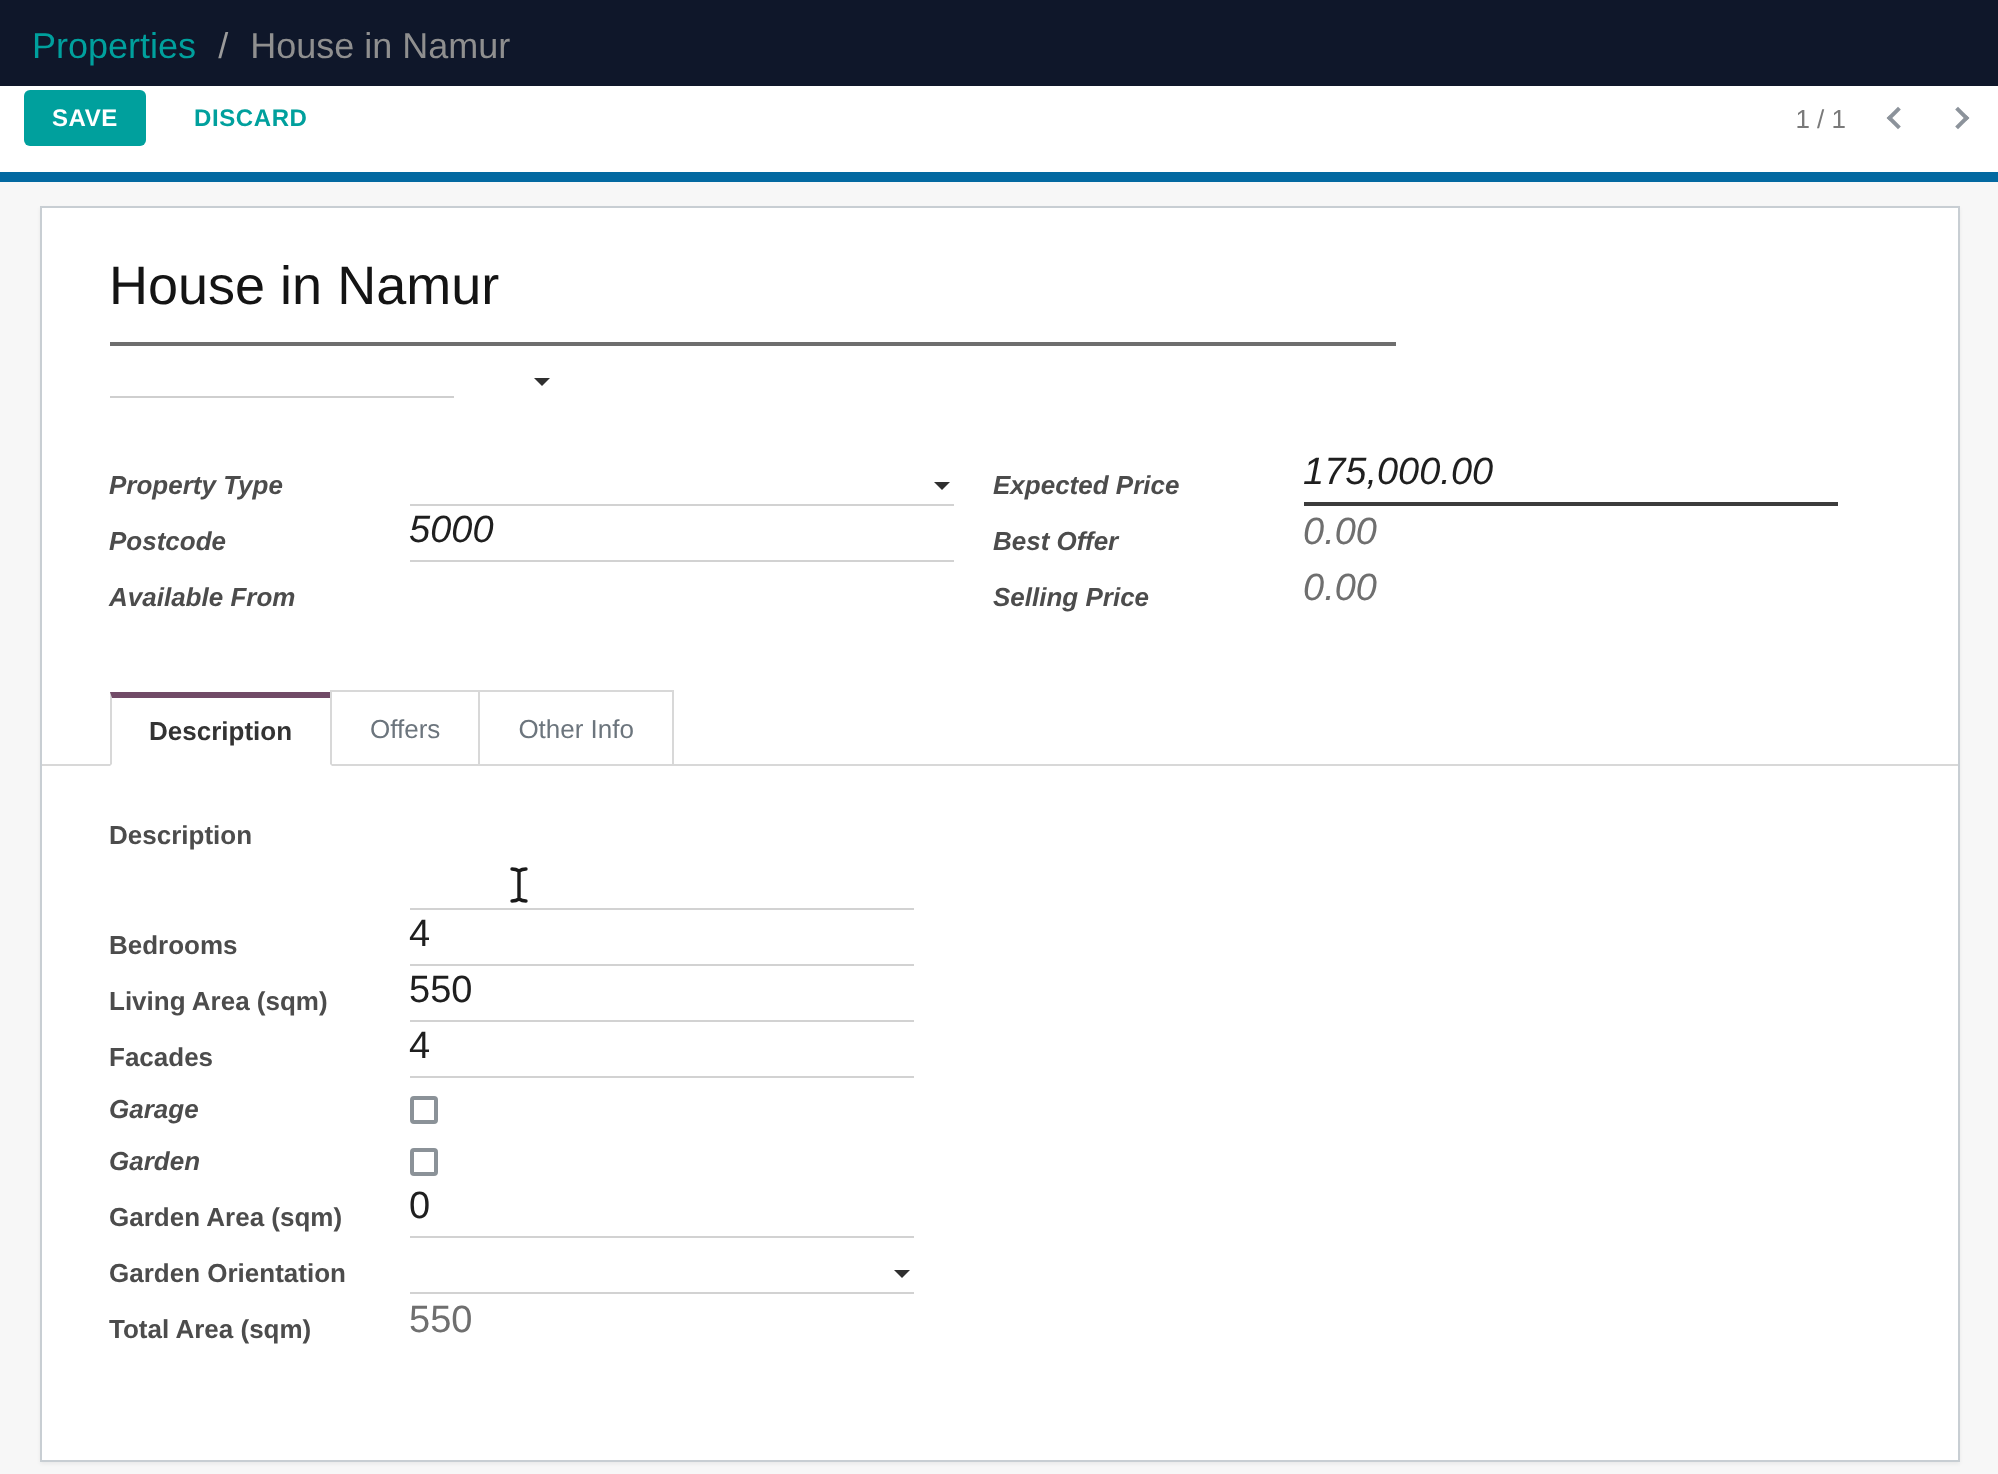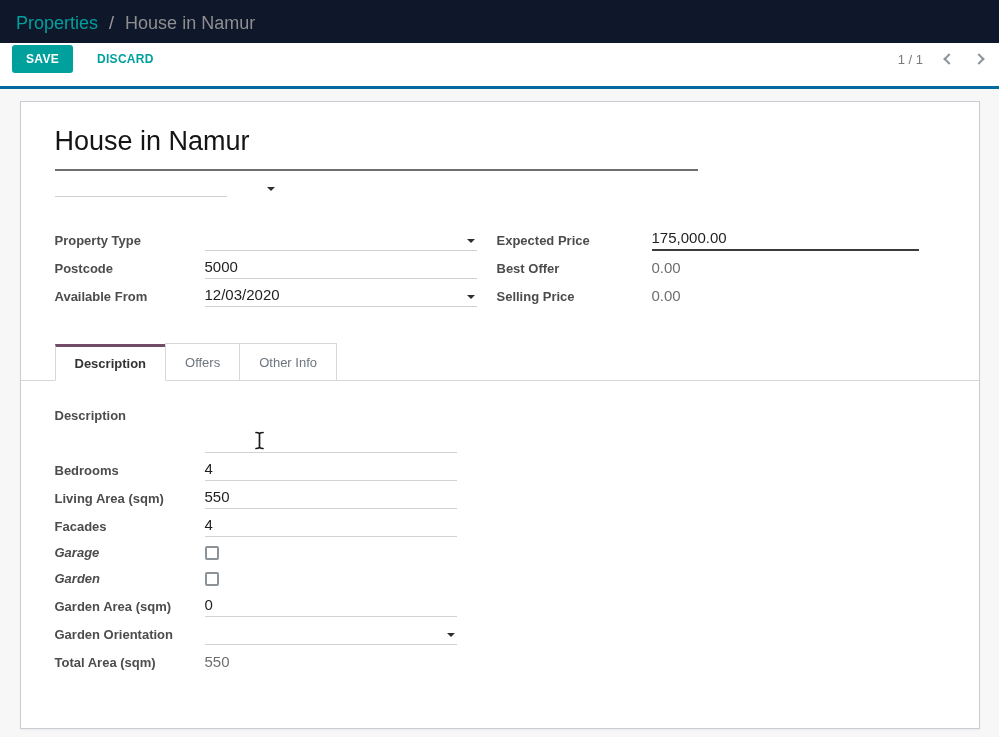--- a/index.html
+++ b/index.html
@@ -5,21 +5,21 @@
   * { margin:0; padding:0; box-sizing:border-box; }
   html,body { width:999px; height:737px; background:#fff; font-family:"Liberation Sans",sans-serif; overflow:hidden; }
 
   
   .breadcrumb-bar { padding:13px 16px 9px 16px; font-size:18px; background:#0f172a; }
   .bc-link { color:var(--teal); cursor:pointer; }
   .bc-sep { color:#9b9b9b; margin:0 6px; }
   .bc-current { color:#8f8f8f; }
 
   .control-bar { display:flex; justify-content:space-between; align-items:center;
-                 padding:2px 16px 13px 12px; background:#fff; border-bottom:3px solid #0369a1; }
+                 padding:2px 16px 13px 12px; background:#fff; border-bottom:5px solid #0369a1; }
   .cb-left { display:flex; align-items:center; }
   .btn-save { background:var(--teal); color:#fff; border:none; font-family:inherit;
               font-size:12px; font-weight:bold; letter-spacing:.3px; padding:7px 14px;
               border-radius:3px; cursor:pointer; }
   .btn-discard { background:none; border:none; color:var(--teal); font-family:inherit;
                  font-size:12px; font-weight:bold; letter-spacing:.3px; margin-left:16px;
                  padding:7px 8px; cursor:pointer; }
   .cb-right { display:flex; align-items:center; color:#7a7a7a; font-size:13px; }
   .pager-val { margin-right:22px; }
   .chev { display:inline-block; width:8px; height:8px; border-left:2px solid #8c939b;
@@ -32,25 +32,25 @@
   .sheet { width:960px; height:628px; margin:0 auto; background:#fff;
            border:1px solid #c8ced3; box-shadow:0 1px 2px rgba(0,0,0,.06); }
 
   .sheet-head { padding:24px 60px 0 34px; }
   .title-input { width:643px; font-size:27px; color:#141414; padding-bottom:12px;
                  border-bottom:2px solid #6e6e6e; min-height:32px; cursor:text; }
   .tags-field { margin-top:8px; width:172px; height:18px; border-bottom:1px solid #cfcfcf;
                 position:relative; cursor:pointer; }
 
   .fields-grid { display:grid; grid-template-columns:1fr 1fr; column-gap:20px;
-                 padding:26px 60px 0 34px; }
+                 padding:26px 60px 0 34px;font-style:italic; }
   .frow { display:flex; align-items:flex-end; height:28px; }
   .flabel { width:150px; flex:none; font-size:13px; font-weight:bold; color:#4c4c4c; padding-bottom:3px; }
   .col-right .flabel { width:155px; }
-  .fvalue { flex:1; font-size:15px; color:#1f1f1f; padding-bottom:3px; min-height:19px;
+  .fvalue { flex:1; font-size:19px; color:#1f1f1f; padding-bottom:3px; min-height:19px;
             border-bottom:1px solid #d2d2d2; position:relative; cursor:text; }
   .fvalue.readonly { border-bottom:none; color:#6f6f6f; cursor:default; }
   .fvalue.focused { border-bottom:2px solid #3c3c3c; }
   .fvalue.select { cursor:pointer; }
   .caret { position:absolute; right:2px; bottom:7px; width:0; height:0;
            border-left:4px solid transparent; border-right:4px solid transparent;
            border-top:4px solid #2f2f2f; }
   .tags-field .caret { bottom:5px; right:-48px; }
 
   
@@ -112,24 +112,20 @@
             <span></span>
             <span class="caret"></span>
           </div>
         </div>
         <div class="frow">
           <span class="flabel">Postcode</span>
           <div class="fvalue">5000</div>
         </div>
         <div class="frow">
           <span class="flabel">Available From</span>
-          <div class="fvalue select">
-            <span>12/03/2020</span>
-            <span class="caret"></span>
-          </div>
         </div>
       </div>
 
       <div class="col-right">
         <div class="frow">
           <span class="flabel">Expected Price</span>
           <div class="fvalue focused">175,000.00</div>
         </div>
         <div class="frow">
           <span class="flabel">Best Offer</span>

